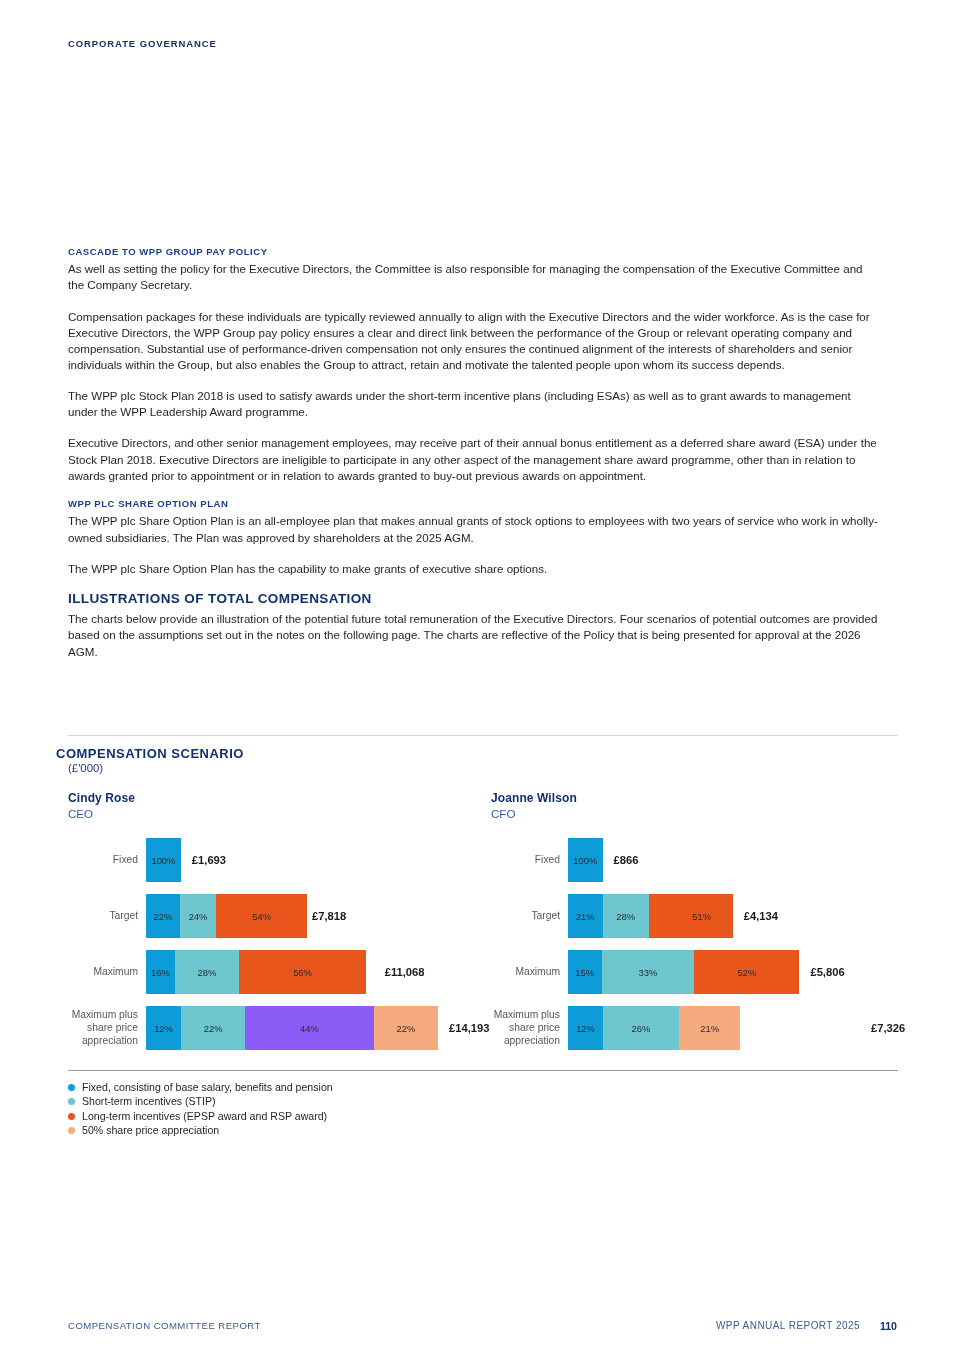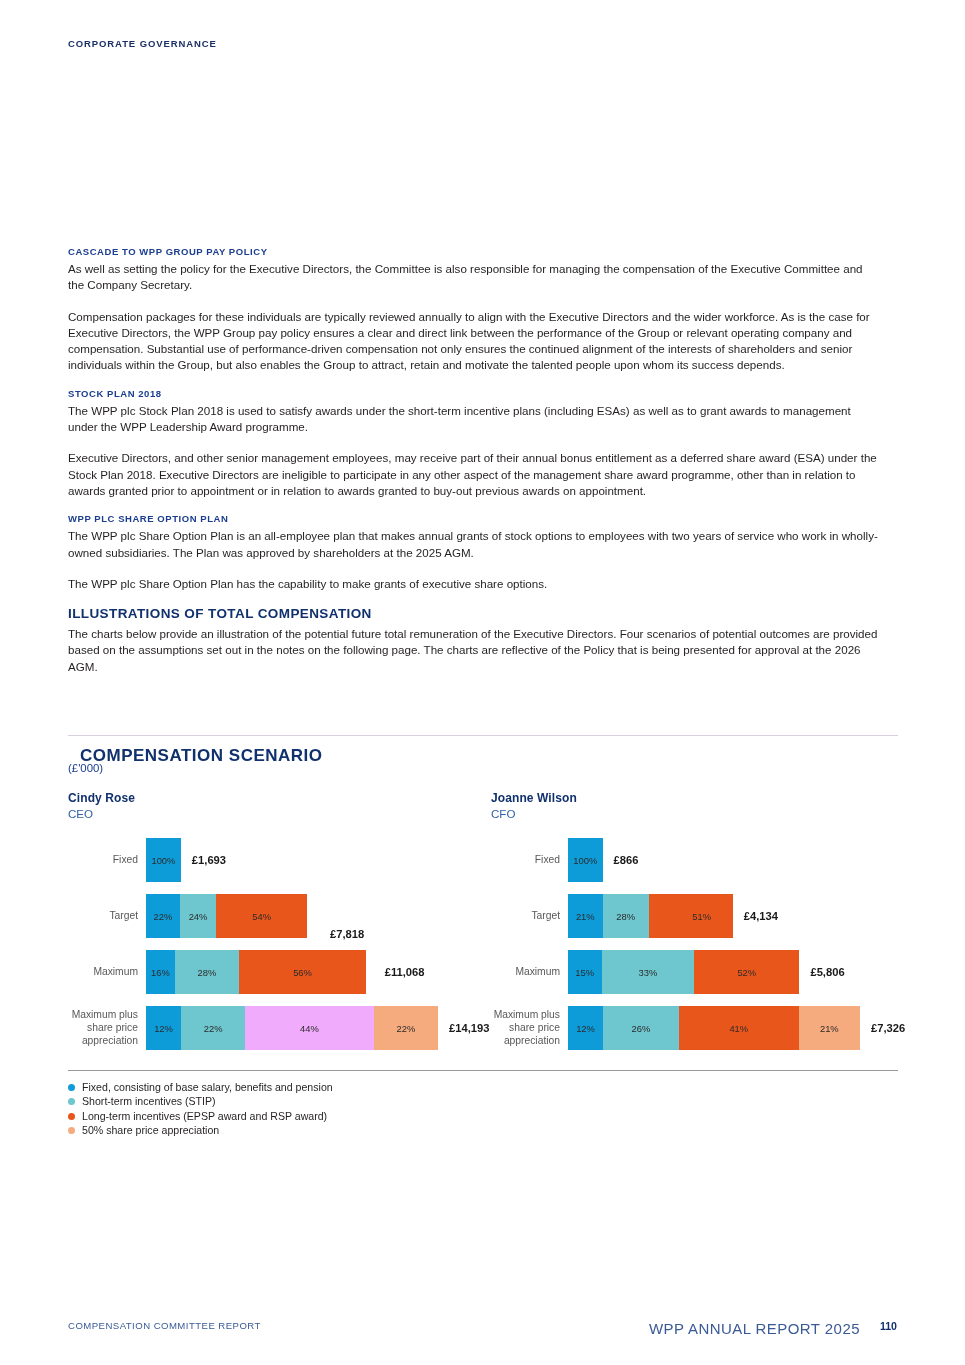--- a/index.html
+++ b/index.html
@@ -38,22 +38,22 @@
   .rule-lav {
     position: absolute; left: 68px; width: 830px; height: 1px;
     background: #d8cfe0;
   }
   .rule-grey {
     position: absolute; left: 68px; width: 830px; height: 1px;
     background: #9a9a9a;
   }
 
   .chart-title {
-    position: absolute; left: 80px;
-    font-size: 17px; font-weight: bold; letter-spacing: 0.5px;
+    position: absolute; left: 56px;
+    font-size: 13px; font-weight: bold; letter-spacing: 0.5px;
     color: #10306e; text-transform: uppercase;
   }
   .chart-units {
     position: absolute; left: 68px;
     font-size: 11.4px; color: #1a3d8f;
   }
 
   .person { position: absolute; }
   .person .name {
     font-size: 12px; font-weight: bold; color: #10306e; letter-spacing: 0.1px;
@@ -93,42 +93,41 @@
     margin-right: 7px; flex: 0 0 auto;
   }
 
   .footer { position: absolute; left: 0; top: 1320px; width: 965px; }
   .foot-left {
     position: absolute; left: 68px; top: 0;
     font-size: 9.6px; letter-spacing: 0.45px; color: #3a5a96;
   }
   .foot-right {
     position: absolute; right: 105px; top: 0;
-    font-size: 15px; letter-spacing: 0.45px; color: #3a5a96;
+    font-size: 10px; letter-spacing: 0.45px; color: #3a5a96;
   }
   .foot-page {
     position: absolute; right: 68px; top: 0;
     font-size: 10.6px; font-weight: bold; color: #10306e;
   }
 </style>
 </head>
 <body>
 
 <div class="page">
 
   <div class="eyebrow">CORPORATE GOVERNANCE</div>
 
   <div class="content" id="sections-host">
       <div class="blk">
         <div class="sec-head">CASCADE TO WPP GROUP PAY POLICY</div>
         <p class="body">As well as setting the policy for the Executive Directors, the Committee is also responsible for managing the compensation of the Executive Committee and the Company Secretary.</p>
         <p class="body tight">Compensation packages for these individuals are typically reviewed annually to align with the Executive Directors and the wider workforce. As is the case for Executive Directors, the WPP Group pay policy ensures a clear and direct link between the performance of the Group or relevant operating company and compensation. Substantial use of performance-driven compensation not only ensures the continued alignment of the interests of shareholders and senior individuals within the Group, but also enables the Group to attract, retain and motivate the talented people upon whom its success depends.</p>
       </div>
       <div class="blk">
-        <div class="sec-head">STOCK PLAN 2018</div>
         <p class="body">The WPP plc Stock Plan 2018 is used to satisfy awards under the short-term incentive plans (including ESAs) as well as to grant awards to management under the WPP Leadership Award programme.</p>
         <p class="body tight">Executive Directors, and other senior management employees, may receive part of their annual bonus entitlement as a deferred share award (ESA) under the Stock Plan 2018. Executive Directors are ineligible to participate in any other aspect of the management share award programme, other than in relation to awards granted prior to appointment or in relation to awards granted to buy-out previous awards on appointment.</p>
       </div>
       <div class="blk">
         <div class="sec-head">WPP PLC SHARE OPTION PLAN</div>
         <p class="body">The WPP plc Share Option Plan is an all-employee plan that makes annual grants of stock options to employees with two years of service who work in wholly-owned subsidiaries. The Plan was approved by shareholders at the 2025 AGM.</p>
         <p class="body tight">The WPP plc Share Option Plan has the capability to make grants of executive share options.</p>
       </div>
       <div class="blk">
         <div class="sec-head big">ILLUSTRATIONS OF TOTAL COMPENSATION</div>
@@ -153,37 +152,37 @@
         </div>
         <div class="bar-total" style="left: 45.831px;">£1,693</div>
       </div>
       <div class="bar-row" style="left: 146px; top: 894px; width: 160.844px;">
         <div class="bar-label">Target</div>
         <div class="bar-track" style="width: 160.844px;">
           <div class="seg" style="width: 35.3856px; background: rgb(14, 156, 217);">22%</div>
           <div class="seg" style="width: 38.6025px; background: rgb(110, 198, 206);">24%</div>
           <div class="seg" style="width: 95px; background: rgb(232, 86, 28);">54%</div>
         </div>
-        <div class="bar-total" style="left: 184px; margin-top: 18px;">£7,818</div>
+        <div class="bar-total" style="left: 166px;">£7,818</div>
       </div>
       <div class="bar-row" style="left: 146px; top: 950px; width: 227.708px;">
         <div class="bar-label">Maximum</div>
         <div class="bar-track" style="width: 227.708px;">
           <div class="seg" style="width: 29px; background: rgb(14, 156, 217);">16%</div>
           <div class="seg" style="width: 63.7582px; background: rgb(110, 198, 206);">28%</div>
           <div class="seg" style="width: 127.516px; background: rgb(232, 86, 28);">56%</div>
         </div>
         <div class="bar-total" style="left: 238.708px;">£11,068</div>
       </div>
       <div class="bar-row" style="left: 146px; top: 1006px; width: 292px;">
         <div class="bar-label">Maximum plus share price appreciation</div>
         <div class="bar-track" style="width: 292px;">
           <div class="seg" style="width: 35.04px; background: rgb(14, 156, 217);">12%</div>
           <div class="seg" style="width: 64.24px; background: rgb(110, 198, 206);">22%</div>
-          <div class="seg" style="width: 128.48px; background: #f0abfc;">44%</div>
+          <div class="seg" style="width: 128.48px; background: #8b5cf6;">44%</div>
           <div class="seg" style="width: 64.24px; background: rgb(245, 171, 126);">22%</div>
         </div>
         <div class="bar-total" style="left: 303px;">£14,193</div>
       </div>
       <div class="person" style="left: 491px; top: 791px;">
         <div class="name">Joanne Wilson</div>
         <div class="role">CFO</div>
       </div>
       <div class="bar-row" style="left: 568px; top: 838px; width: 34.5171px;">
         <div class="bar-label">Fixed</div>
@@ -208,21 +207,20 @@
           <div class="seg" style="width: 96px; background: rgb(110, 198, 206);">33%</div>
           <div class="seg" style="width: 109px; background: rgb(232, 86, 28);">52%</div>
         </div>
         <div class="bar-total" style="left: 242.416px;">£5,806</div>
       </div>
       <div class="bar-row" style="left: 568px; top: 1006px; width: 292px;">
         <div class="bar-label">Maximum plus share price appreciation</div>
         <div class="bar-track" style="width: 292px;">
           <div class="seg" style="width: 35.04px; background: rgb(14, 156, 217);">12%</div>
           <div class="seg" style="width: 75.92px; background: rgb(110, 198, 206);">26%</div>
-          <div class="seg" style="width: 119.72px; background: rgb(232, 86, 28);">41%</div>
           <div class="seg" style="width: 61.32px; background: rgb(245, 171, 126);">21%</div>
         </div>
         <div class="bar-total" style="left: 303px;">£7,326</div>
       </div>
     </div>
 
   <div class="rule-grey" style="top:1070px;"></div>
 
   <div class="legend" id="legend-host" style="top:1080px;">
       <div class="legend-item">

